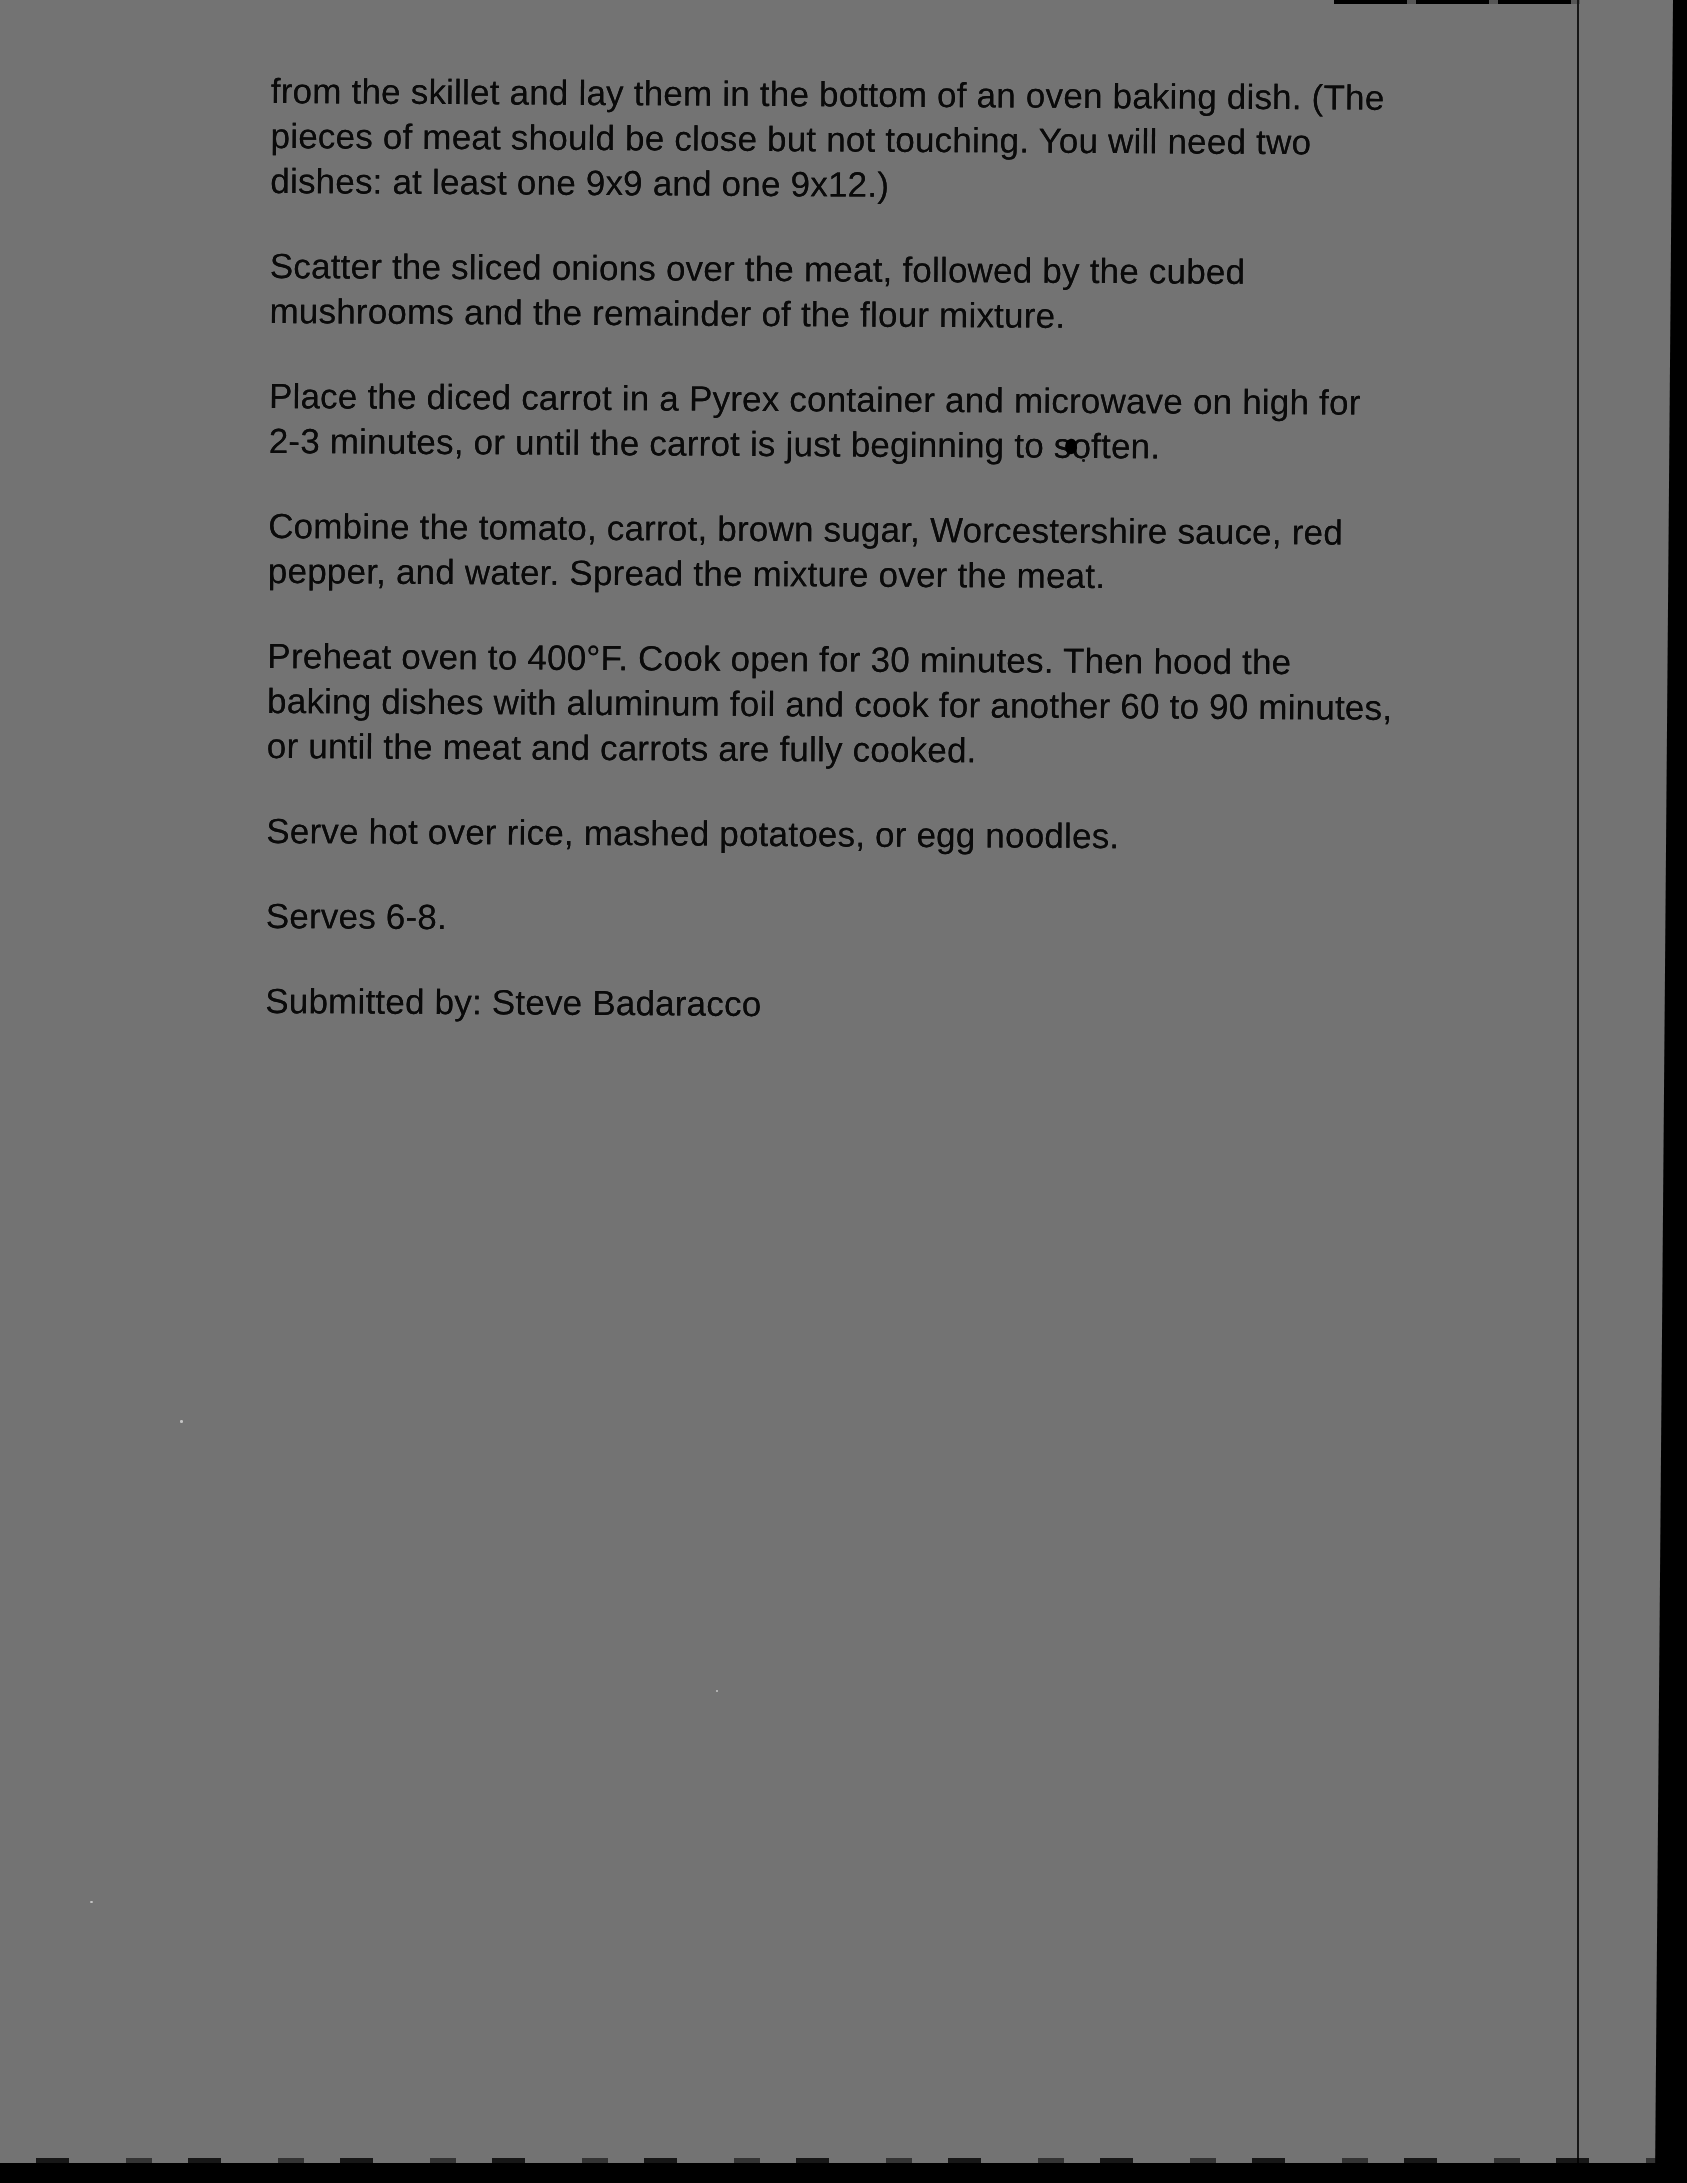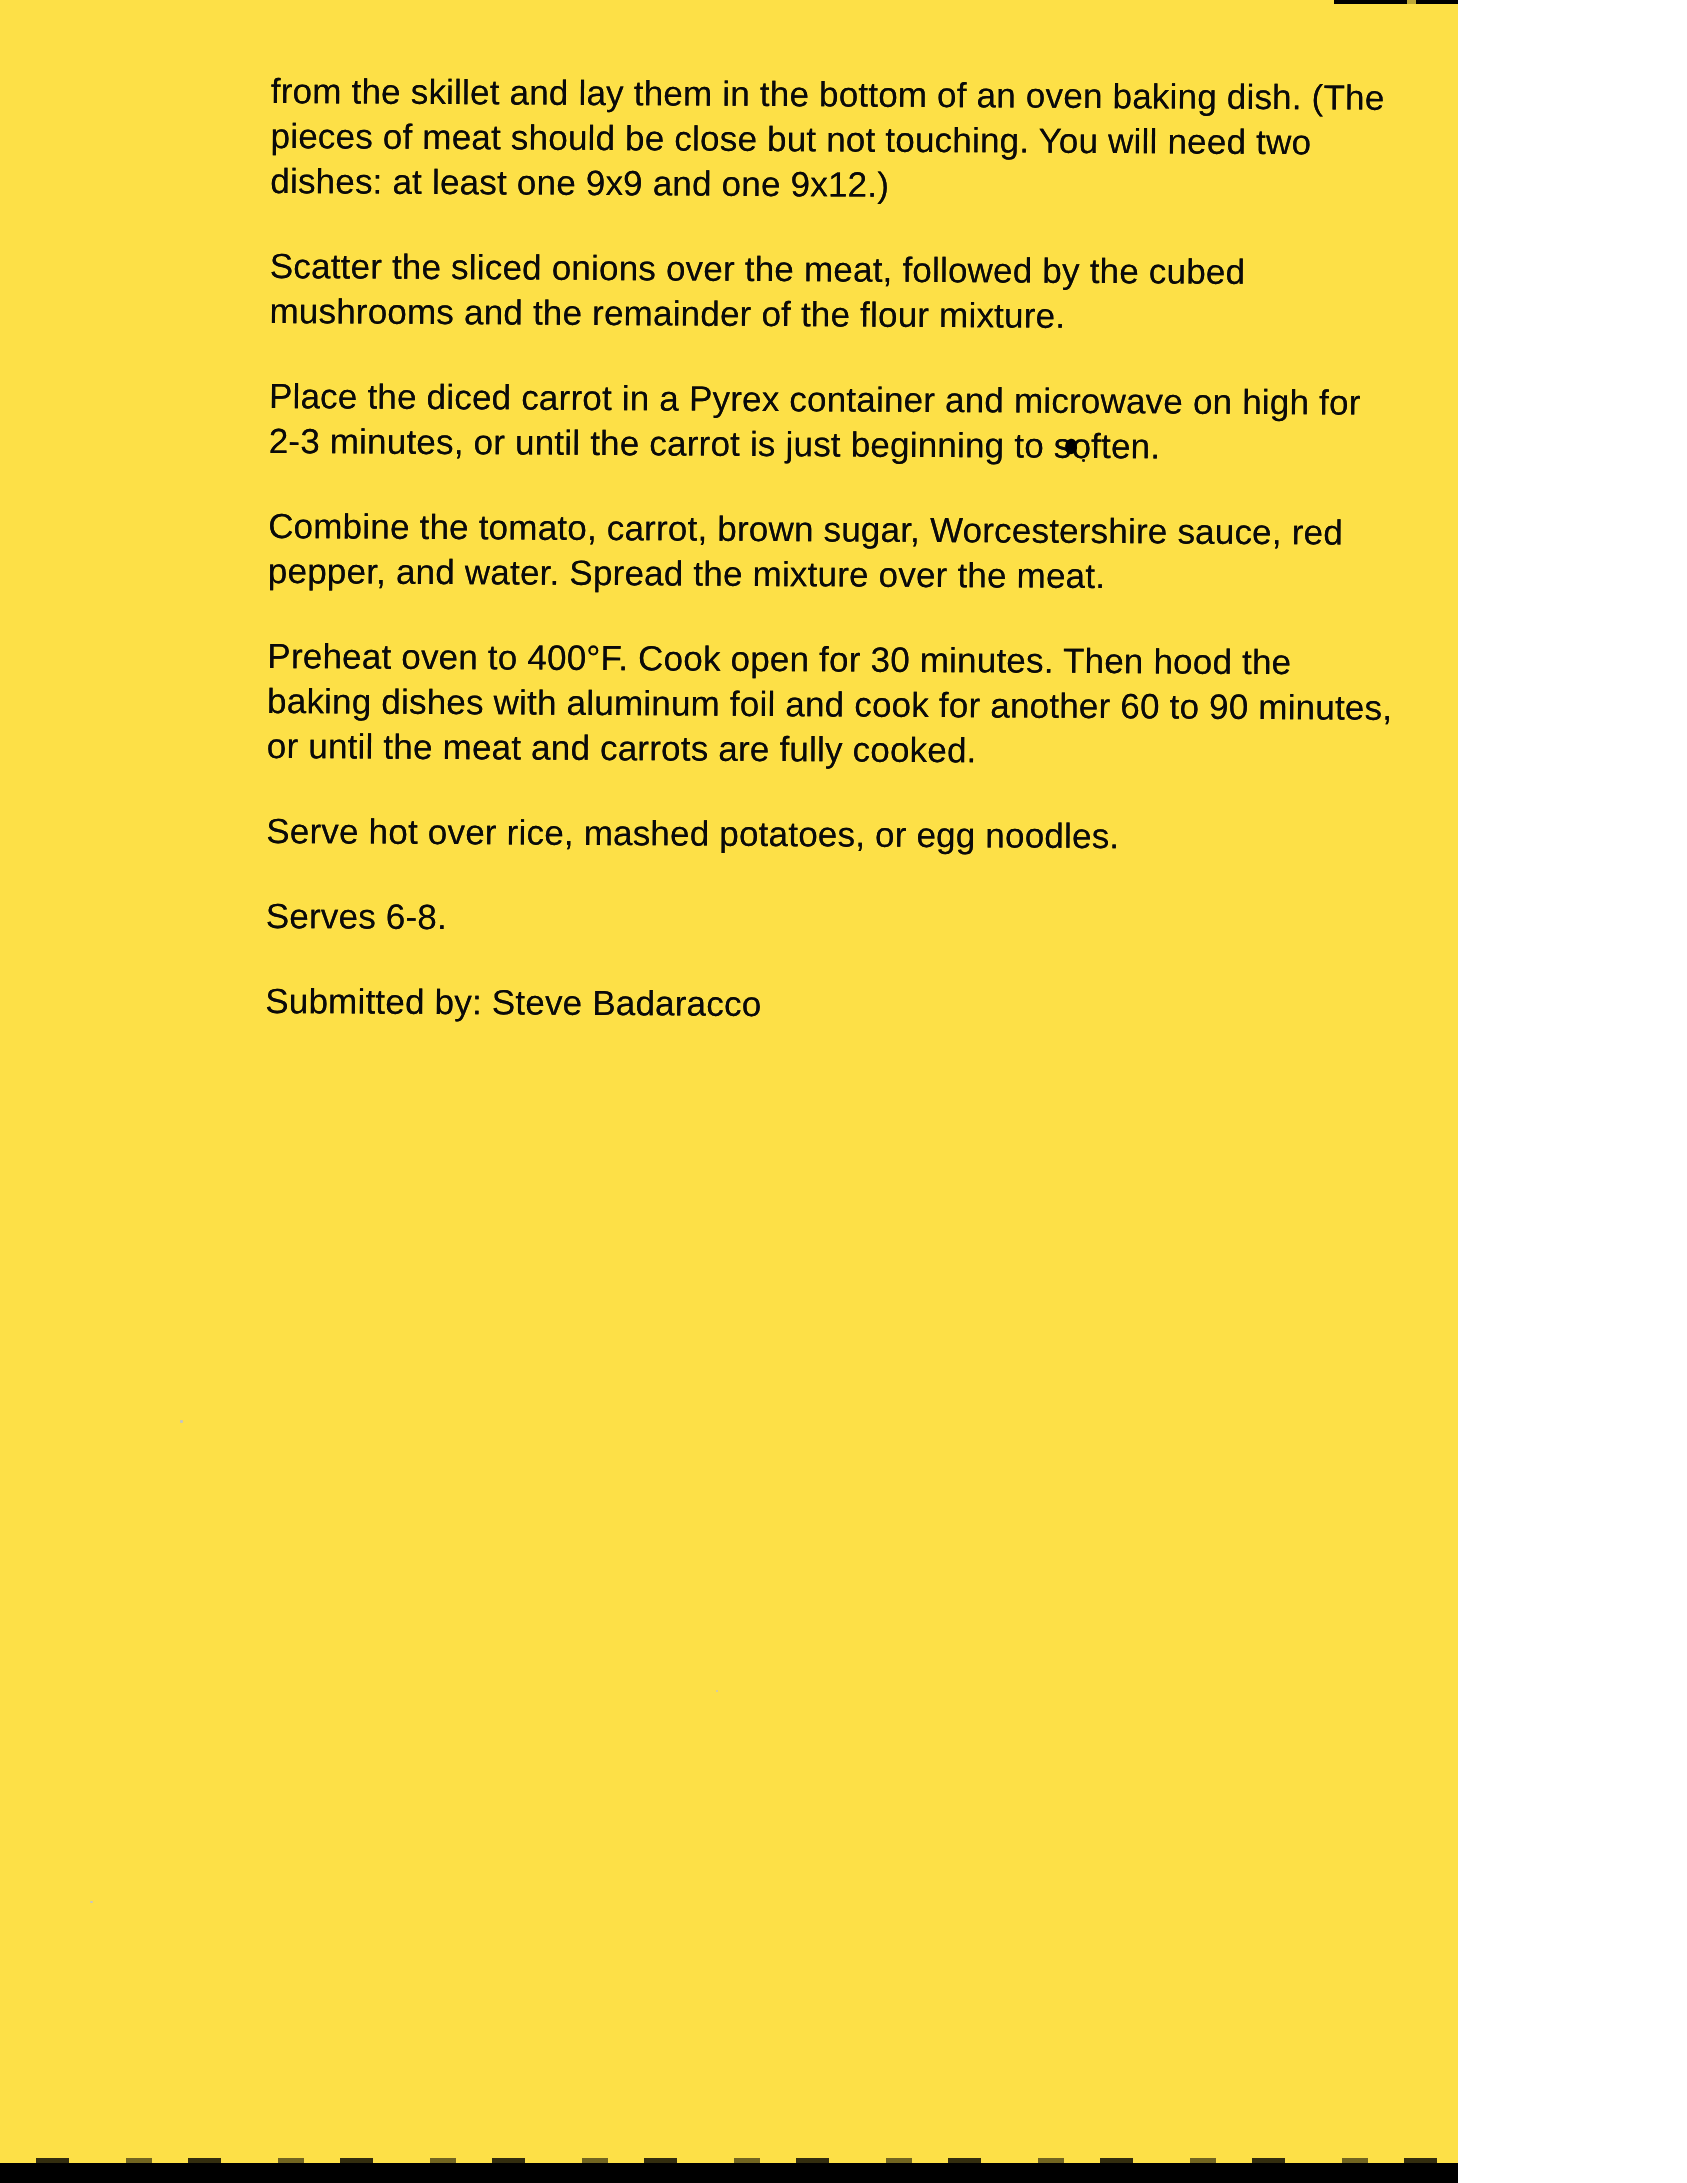--- a/index.html
+++ b/index.html
@@ -2,23 +2,23 @@
 <html style="font-size:10.6px"><head>
 <meta charset="utf-8">
 <style>
   html, body {
     margin: 0;
     padding: 0;
     background: #ffffff;
   }
   .page {
     position: relative;
-    width: 1458px;
+    width: 1687px;
     height: 2183px;
-    background: #fde047;
+    background: #737373;
     overflow: hidden;
     font-family: "Liberation Sans", "DejaVu Sans", sans-serif;
   }
   
   .text-block {
     position: absolute;
     left: 271px;
     top: 68px;
     width: 1164px;
     transform: rotate(0.35deg);

